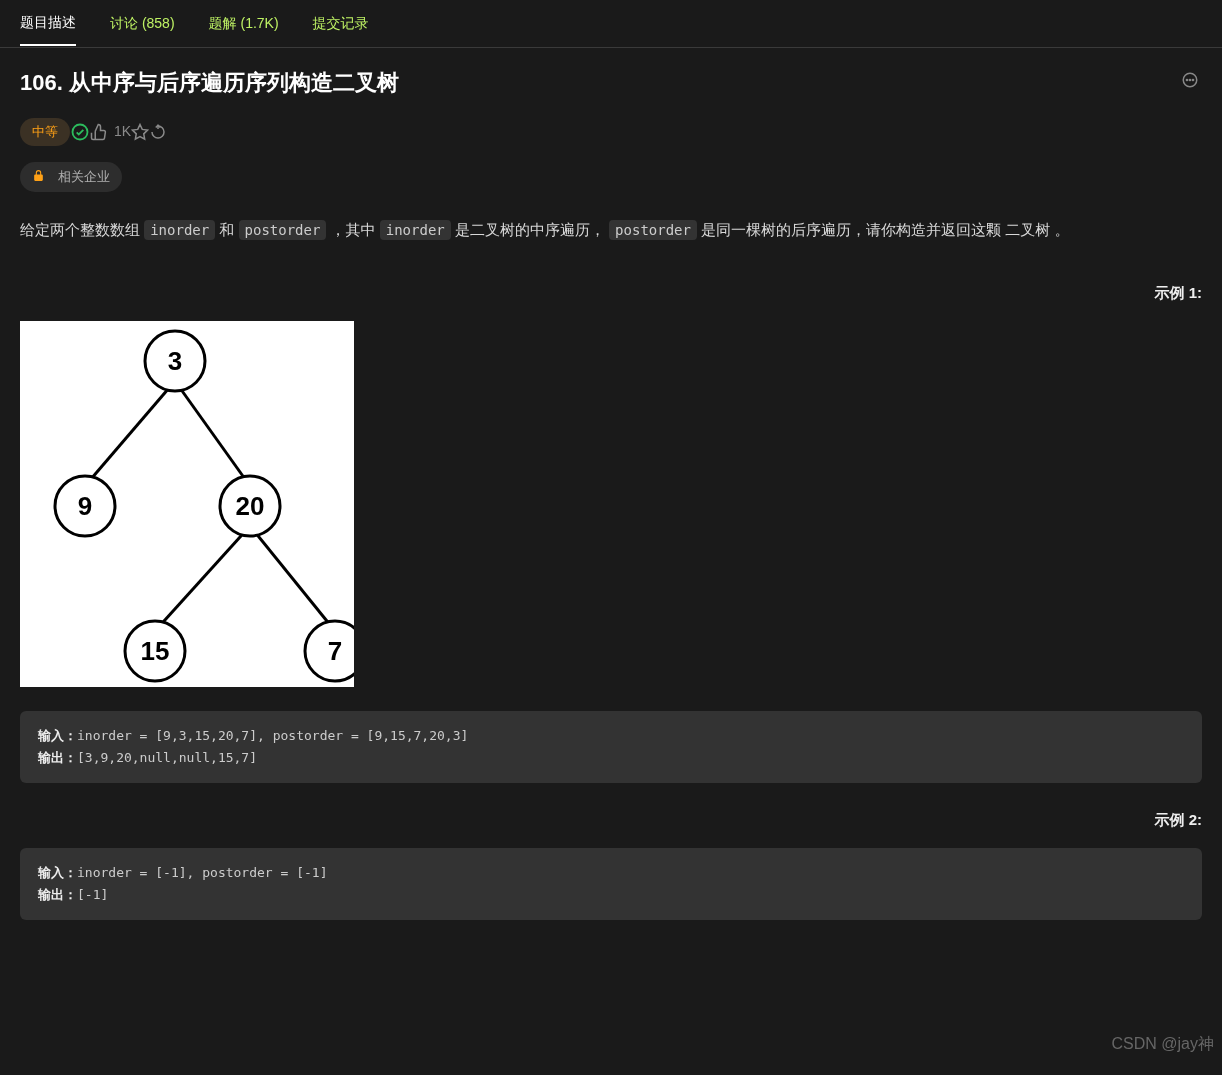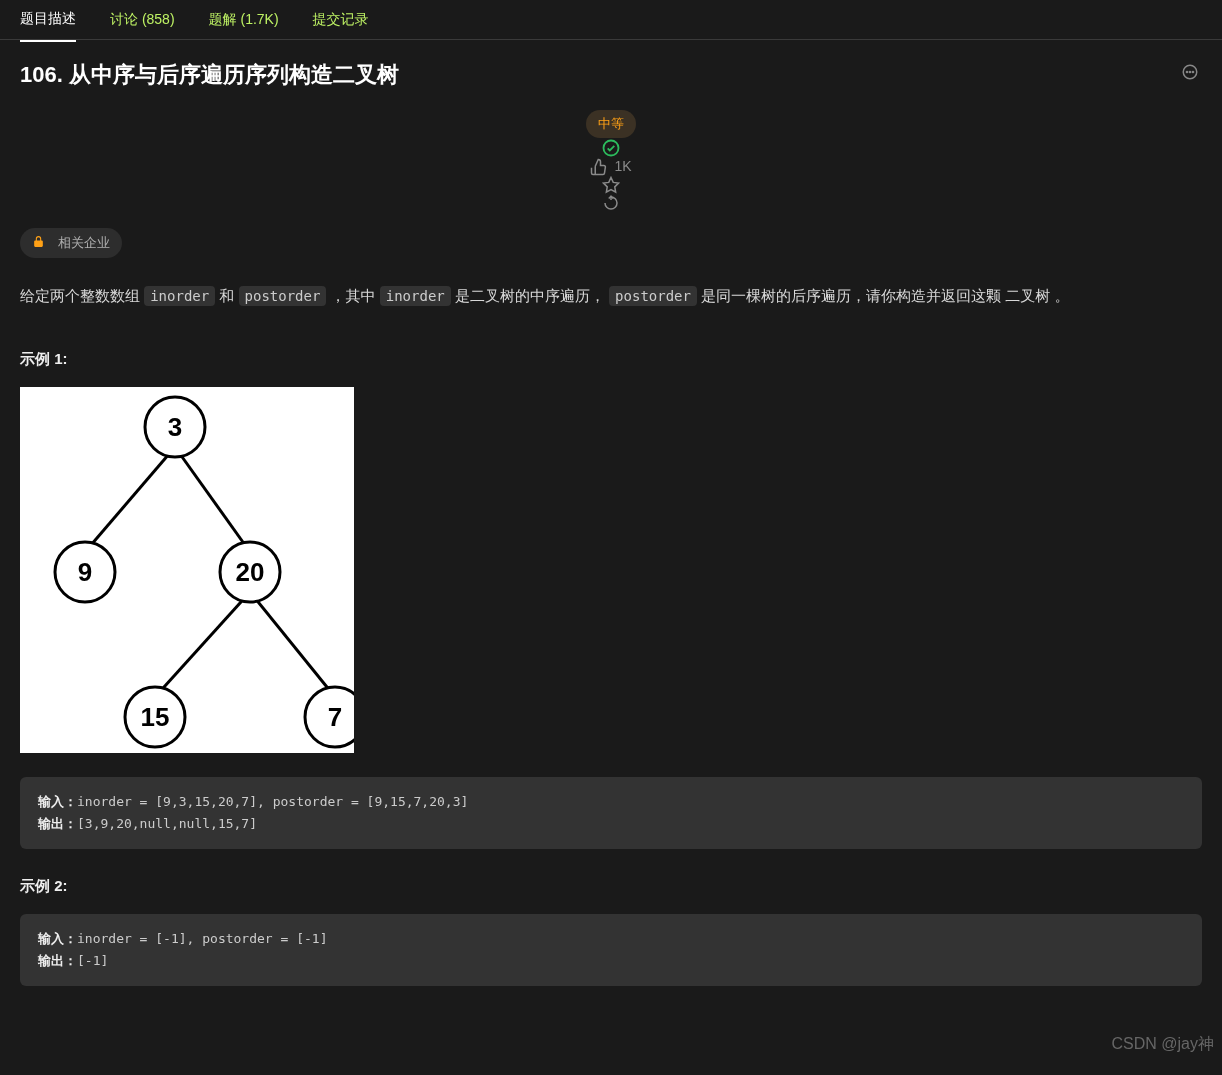--- a/index.html
+++ b/index.html
@@ -10,21 +10,21 @@
     font-size: 14px;
     width: 1222px;
     height: 1075px;
     overflow: hidden;
   }
   .tabs {
     display: flex;
     gap: 34px;
     padding: 0 20px;
     border-bottom: 1px solid #3a3a3a;
-    height: 40px;
+    height: 48px;
     align-items: center;
   }
   .tab {
     color: #bef264;
     padding: 12px 0;
     cursor: pointer;
     font-size: 14px;
   }
   .tab.active {
     color: #fff;
@@ -45,21 +45,20 @@
   }
   .more-icon {
     width: 24px; height: 24px;
     display: flex; align-items: center; justify-content: center;
     color: #888; cursor: pointer;
   }
   .meta-row {
     display: flex;
     align-items: center;
     margin-bottom: 16px;
-    flex-direction: column;
   }
   .pill-medium {
     background: #3b3124;
     color: #ffa116;
     padding: 5px 12px;
     border-radius: 14px;
     font-size: 13px;
   }
   .icon-btn {
     display: flex;
@@ -94,20 +93,21 @@
     padding: 2px 6px;
     border-radius: 4px;
     font-family: Consolas, Monaco, monospace;
     font-size: 14px;
   }
   .example-label {
     font-weight: 600;
     color: #eee;
     margin-bottom: 18px;
     font-size: 15px;
+    text-align: right;
   }
   .tree-image {
     background: #fff;
     width: 334px;
     height: 366px;
     margin-bottom: 24px;
     position: relative;
   }
   .tree-image svg { width: 100%; height: 100%; }
   pre.code-block {

